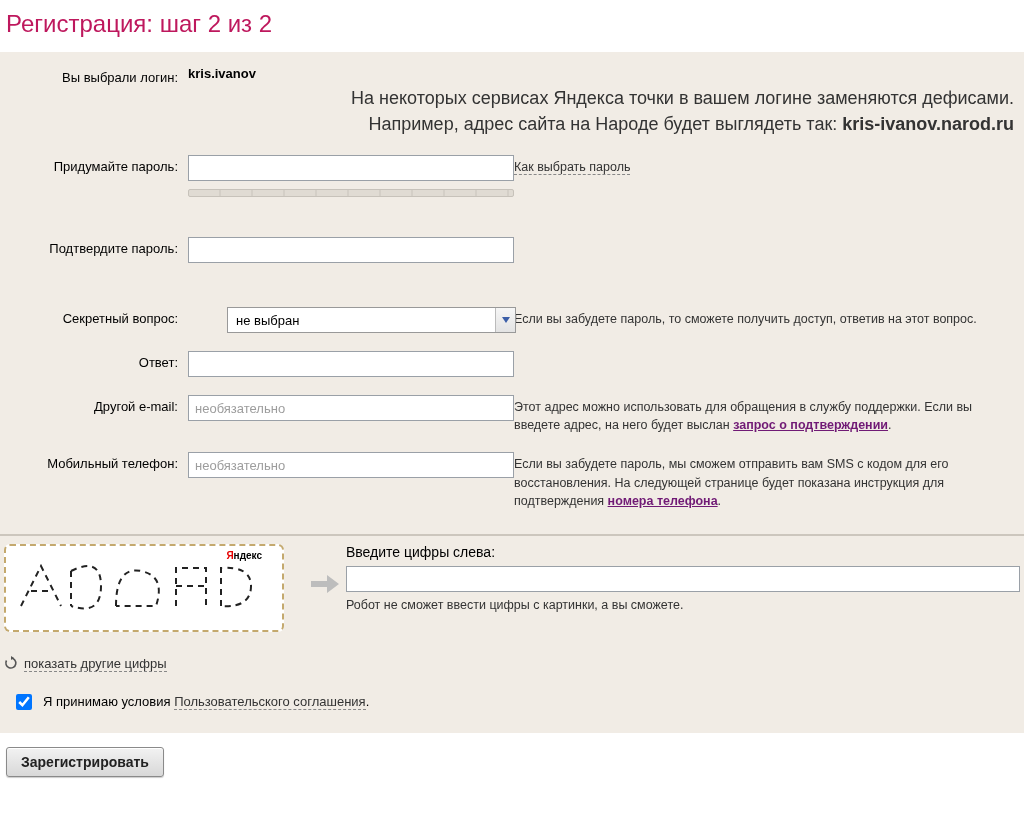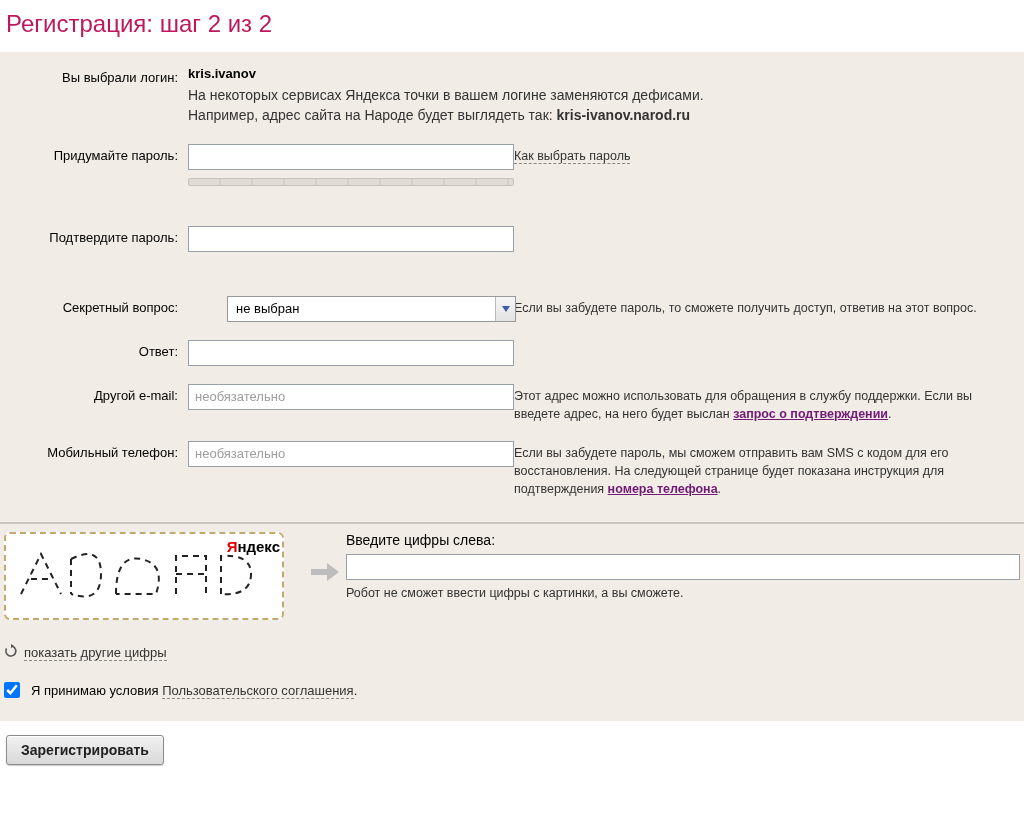--- a/index.html
+++ b/index.html
@@ -44,23 +44,24 @@
   .help-col {
     flex: 1;
     color: #333;
     font-size: 12.5px;
     line-height: 1.45;
     padding-top: 3px;
   }
   .login-value { font-weight: bold; }
   .login-note {
     margin-top: 4px;
-    font-size: 14px;
+    font-size: 18px;
     color: #333;
     line-height: 1.45;
+    text-align: right;
   }
   .login-note b { font-weight: bold; }
   input[type="text"], input[type="password"] {
     width: 100%;
     height: 26px;
     border: 1px solid #9aa0a7;
     background: #fff;
     padding: 2px 6px;
     font-size: 13px;
     color: #333;
@@ -131,22 +132,22 @@
     width: 280px;
     height: 88px;
     background: #fff;
     border: 2px dashed #c4a96e;
     border-radius: 6px;
     position: relative;
     overflow: hidden;
   }
   .stamp-brand {
     position: absolute;
-    top: 4px; right: 2px;
-    font-size: 15px;
+    top: 4px; right: 20px;
+    font-size: 10px;
     font-weight: bold;
   }
   .stamp-brand .y { color: #e50000; }
   .arrow-sep {
     width: 42px;
     display:flex;
     align-items:center;
     justify-content:center;
     padding-top: 28px;
   }
@@ -166,21 +167,21 @@
   }
   .refresh-line {
     margin-top: 24px;
     display:flex;
     align-items:center;
     gap:6px;
     font-size: 13px;
   }
   .agreement {
     background:#f1ece5;
-    padding: 18px 8px 20px 0;
+    padding: 18px 8px 20px 12px;
     display:flex;
     align-items:center;
     gap:8px;
   }
   .agreement input[type=checkbox]{
     width:16px;height:16px;
   }
   .footer {
     padding: 14px 6px 30px 6px;
     background:#fff;

